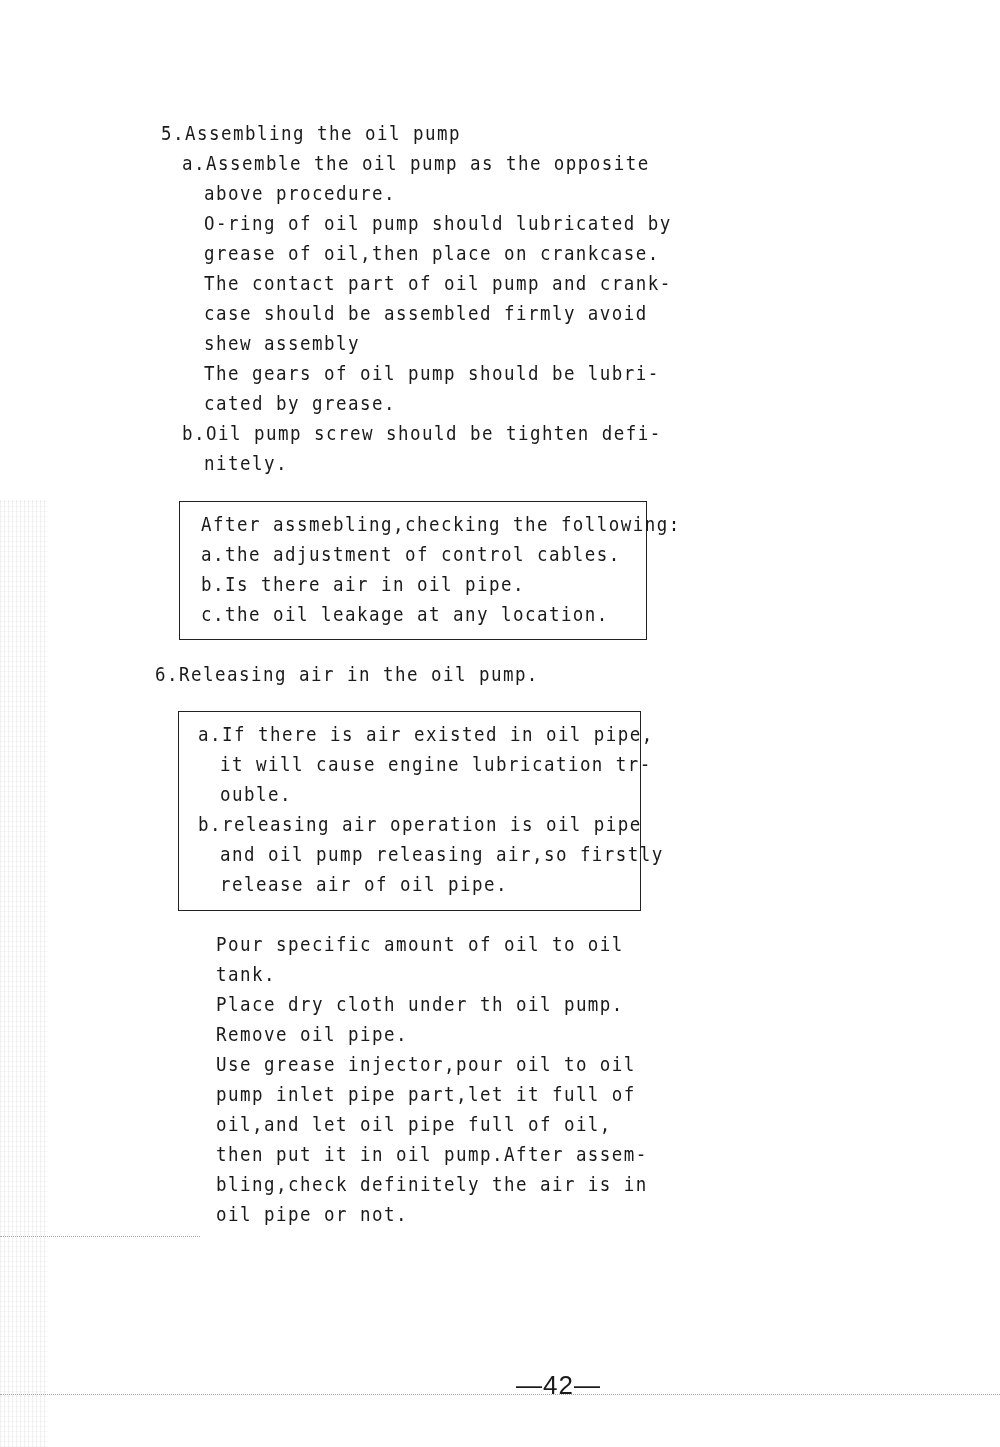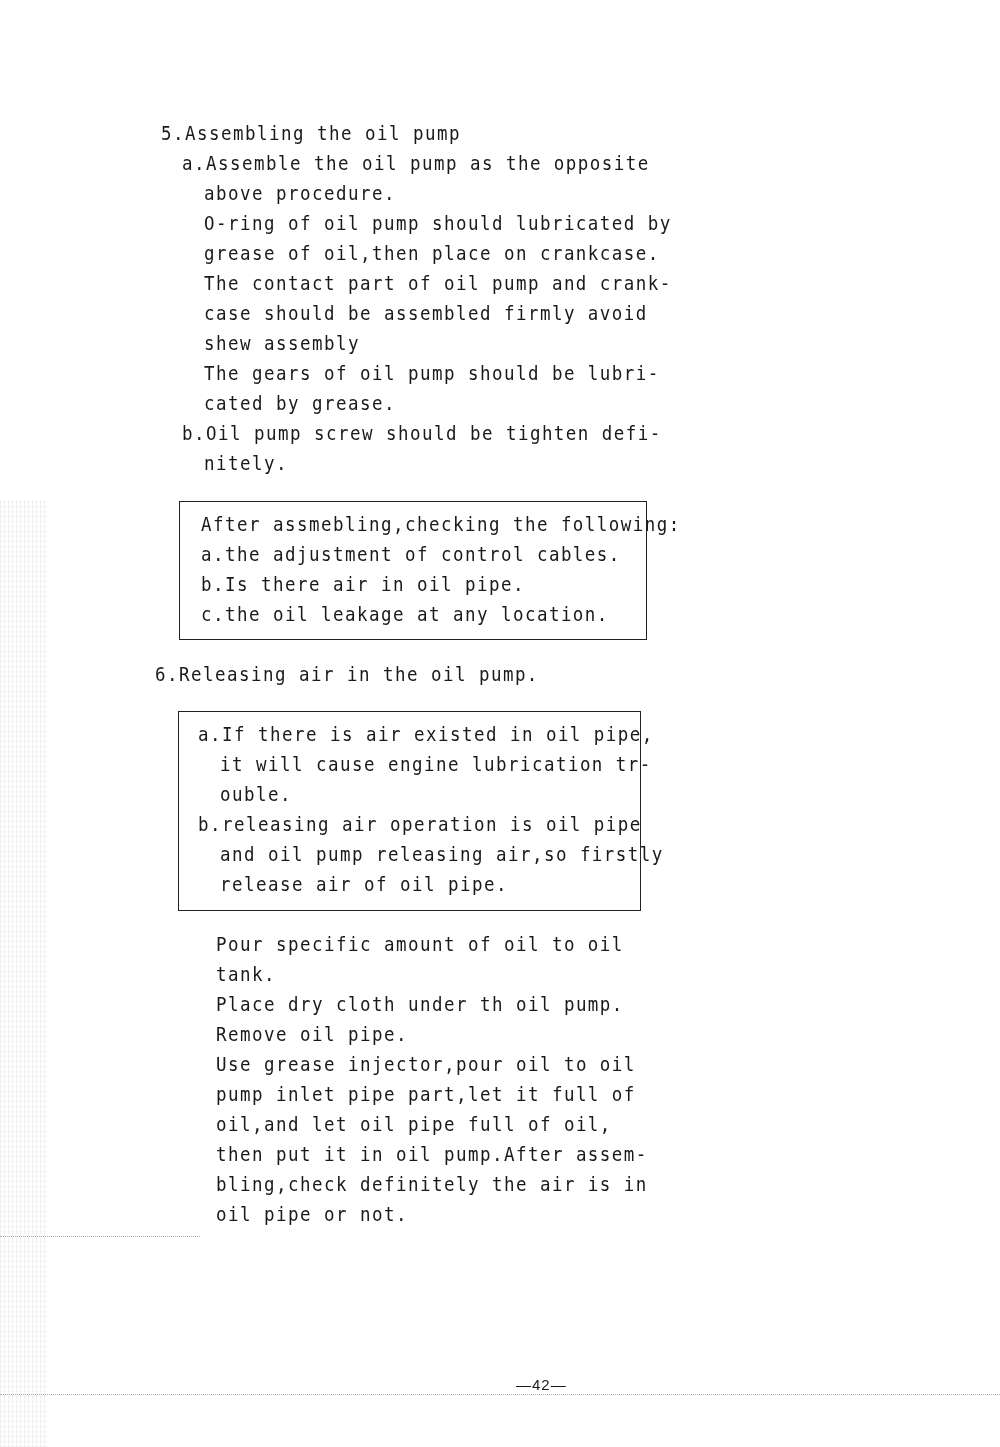--- a/index.html
+++ b/index.html
@@ -19,21 +19,21 @@
     position: absolute; left: 0; top: 500px; width: 48px; height: 947px;
     background:
       repeating-linear-gradient(90deg, rgba(0,0,0,0.10) 0 1px, transparent 1px 4px),
       repeating-linear-gradient(0deg, rgba(0,0,0,0.05) 0 1px, transparent 1px 5px);
     opacity: 0.55;
   }
   .dotline {
     position: absolute; height: 0; border-top: 1px dotted #aaa;
   }
   .pageno {
-    position: absolute; left: 516px; top: 1370px; font-size: 15px; line-height: 30px;
+    position: absolute; left: 516px; top: 1370px; font-size: 26px; line-height: 30px;
     font-family: "Liberation Sans", sans-serif; letter-spacing: 1px;
   }
 </style>
 </head>
 <body>
 
 <div class="scanedge"></div>
 <div class="dotline" style="left:0;top:1236px;width:200px;"></div>
 <div class="dotline" style="left:0;top:1394px;width:1000px;"></div>
 

